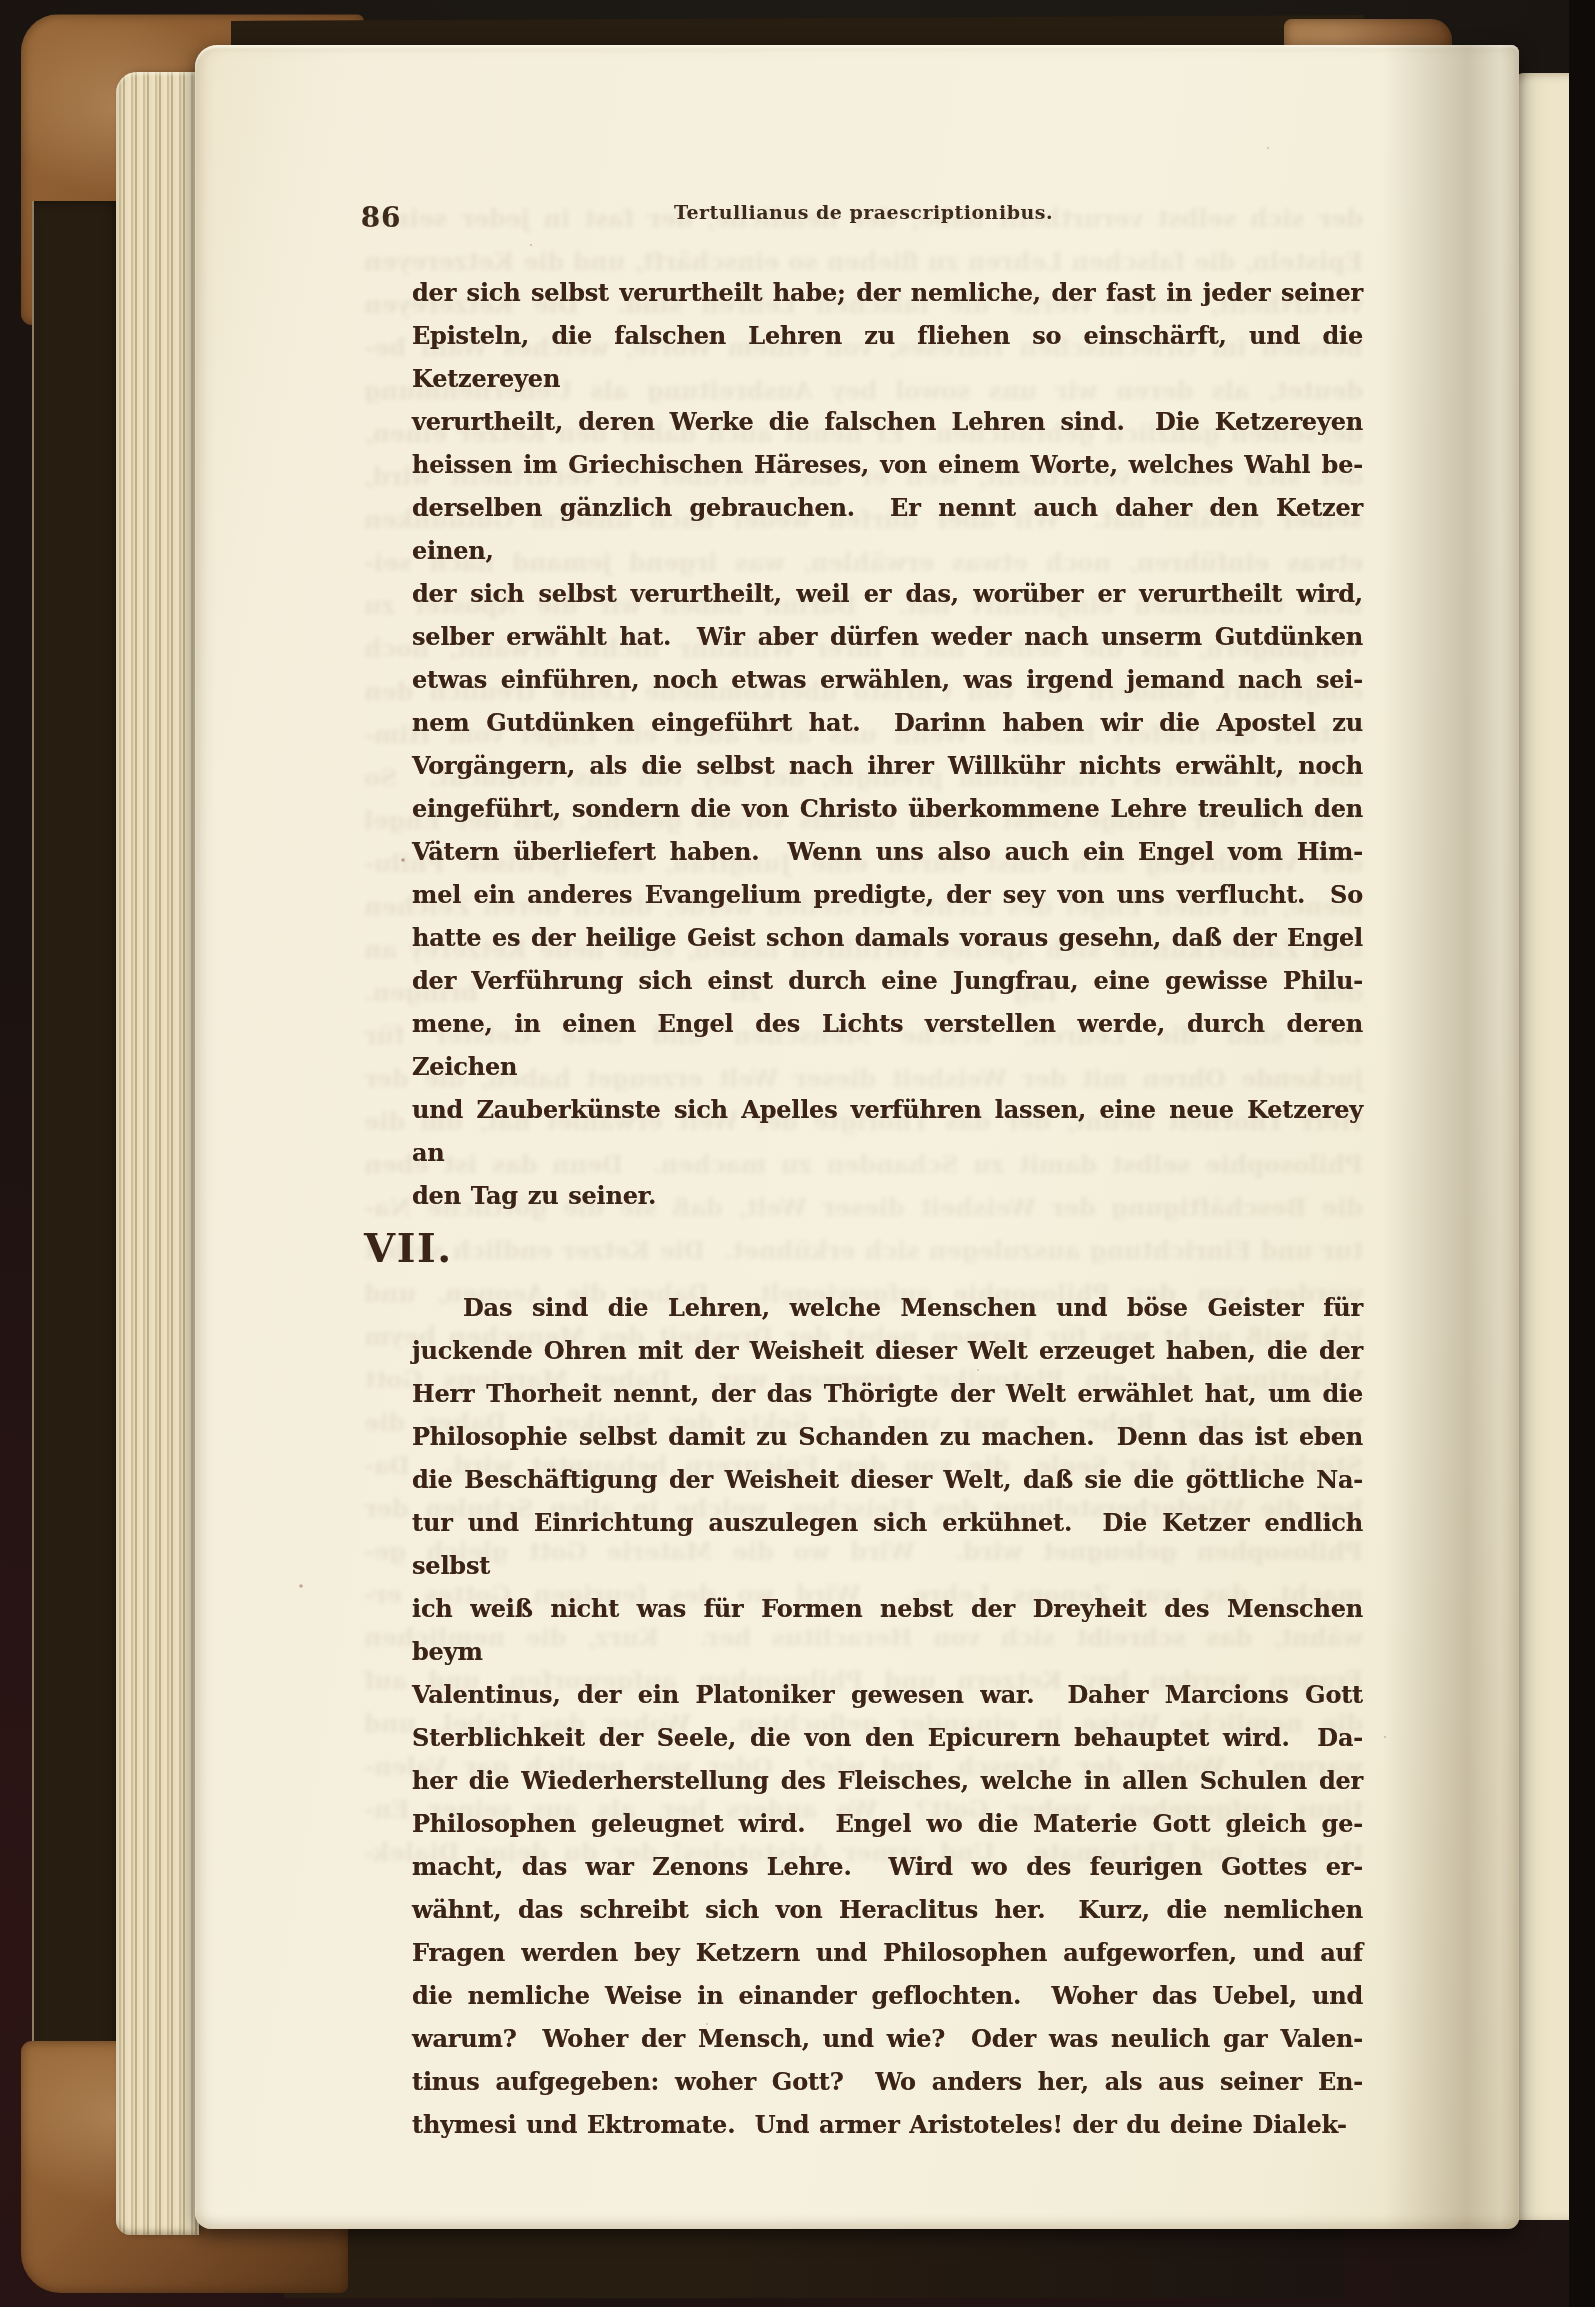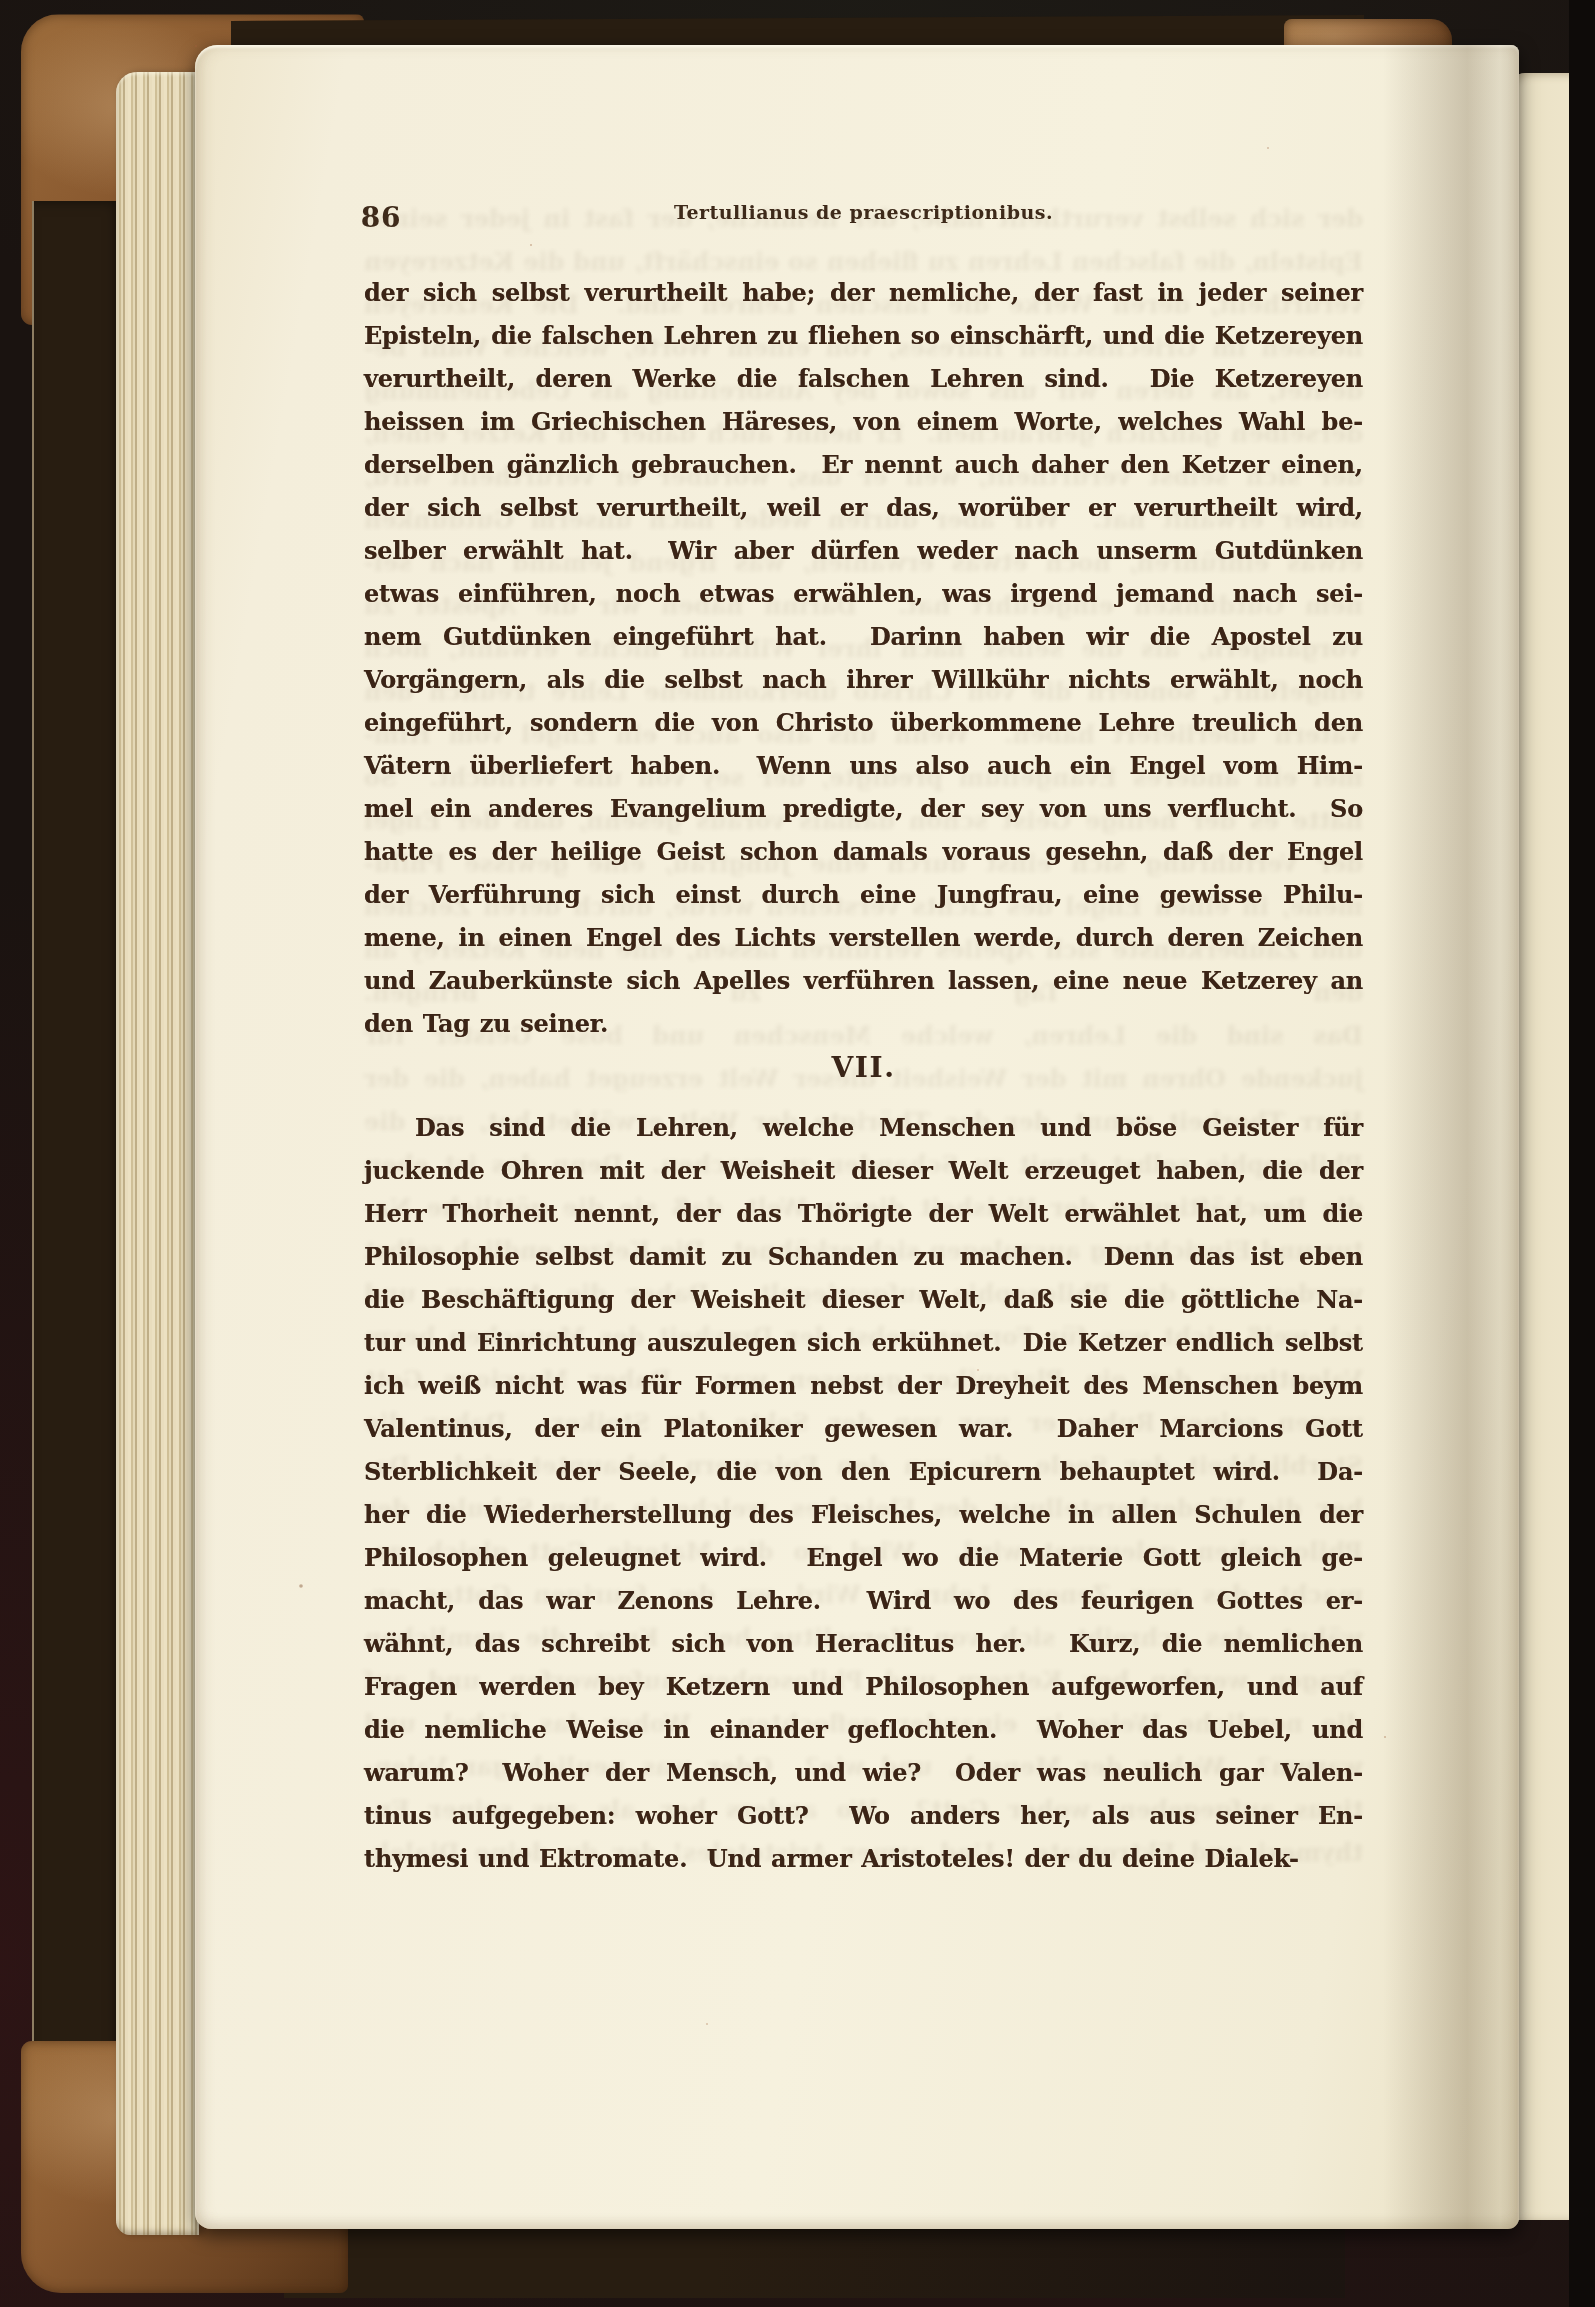--- a/index.html
+++ b/index.html
@@ -93,26 +93,26 @@
   
   .content{ position:absolute; left:169px; top:156px; width:999px; z-index:7; color:#3b2416; }
   .header{ position:relative; height:38px; }
   .pagenum{ position:absolute; left:-3.2px; top:0; font-size:28px; font-weight:bold;
     letter-spacing:0.8px; color:#3e2a1a; }
   .running-title{ display:block; text-align:center; font-size:19px; font-weight:bold;
     letter-spacing:0.5px; color:#3e2a1a; }
   .para{ font-size:24px; font-weight:bold; line-height:43px; letter-spacing:-0.2px;
     word-spacing:1.6px; }
   .para .line{ white-space:pre-wrap; text-align:justify; text-align-last:justify;
-    text-shadow:0 0 0.5px rgba(59,36,22,.6); }
+    text-shadow:0 0 0.5px rgba(59,36,22,.6);margin-left:48px; }
   .para .line.last{ text-align-last:left; }
   .para.indent-first .line.first{ text-indent:51px; }
   .p1{ margin-top:32px; }
-  .section-heading{ height:45px; line-height:45px; text-align:center;
-    font-size:28px; font-weight:bold; letter-spacing:1.6px; color:#3a2518; }
+  .section-heading{ margin-top:8px; height:45px; line-height:45px; text-align:left;
+    font-size:40px; font-weight:bold; letter-spacing:1.6px; color:#3a2518; }
   .p2{ margin-top:16px; }
 </style>
 </head>
 <body>
 
 <div class="scene">
   <div class="leather corner-tl"></div>
   <div class="marble marble-top"></div>
   <div class="leather patch-tr"></div>
   <div class="marble marble-left"></div>

